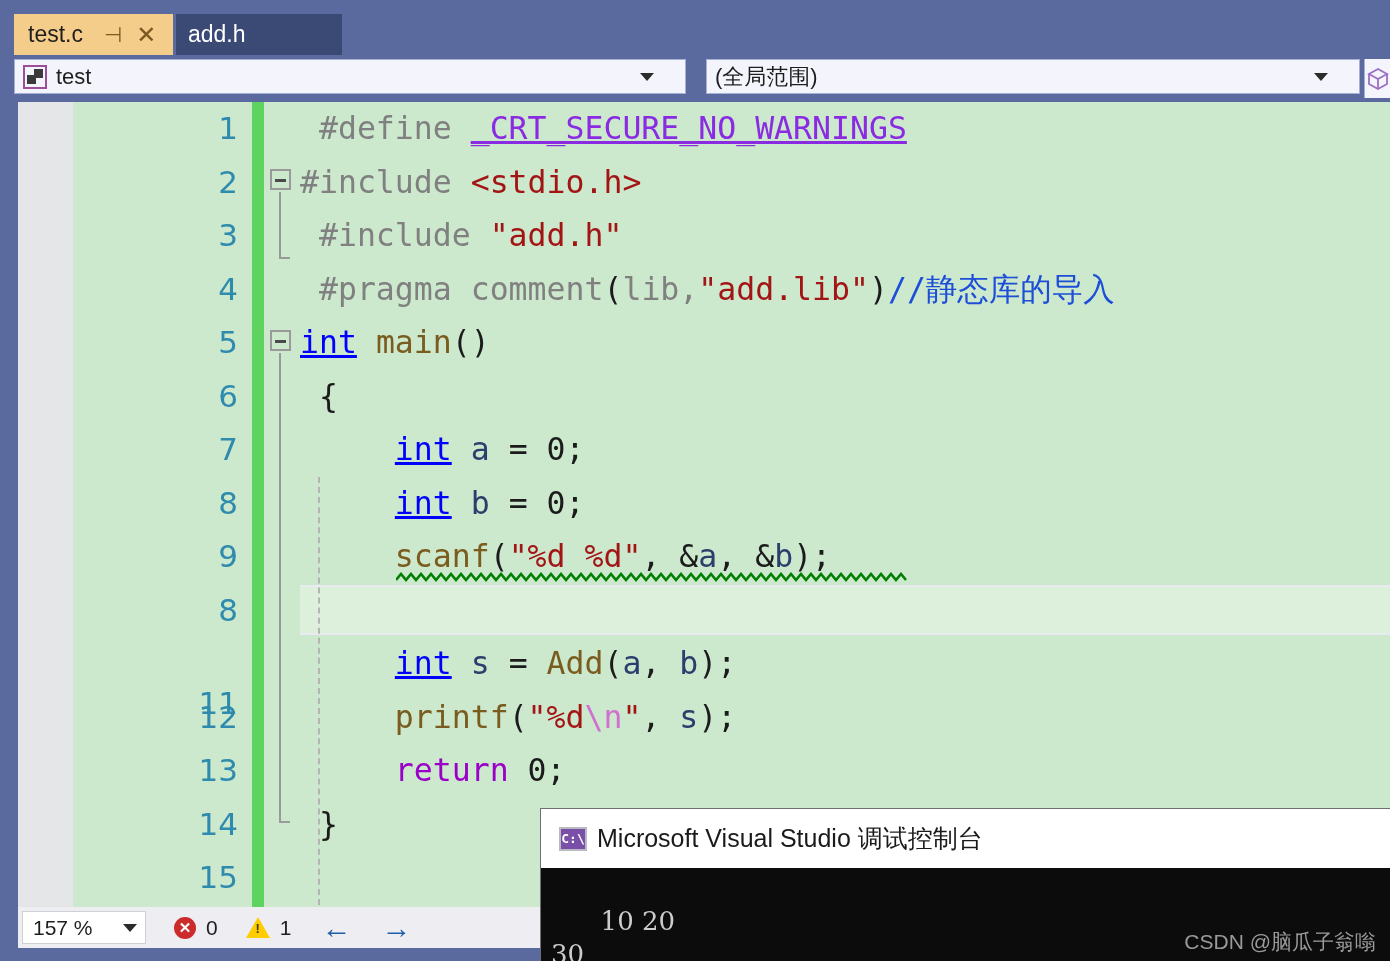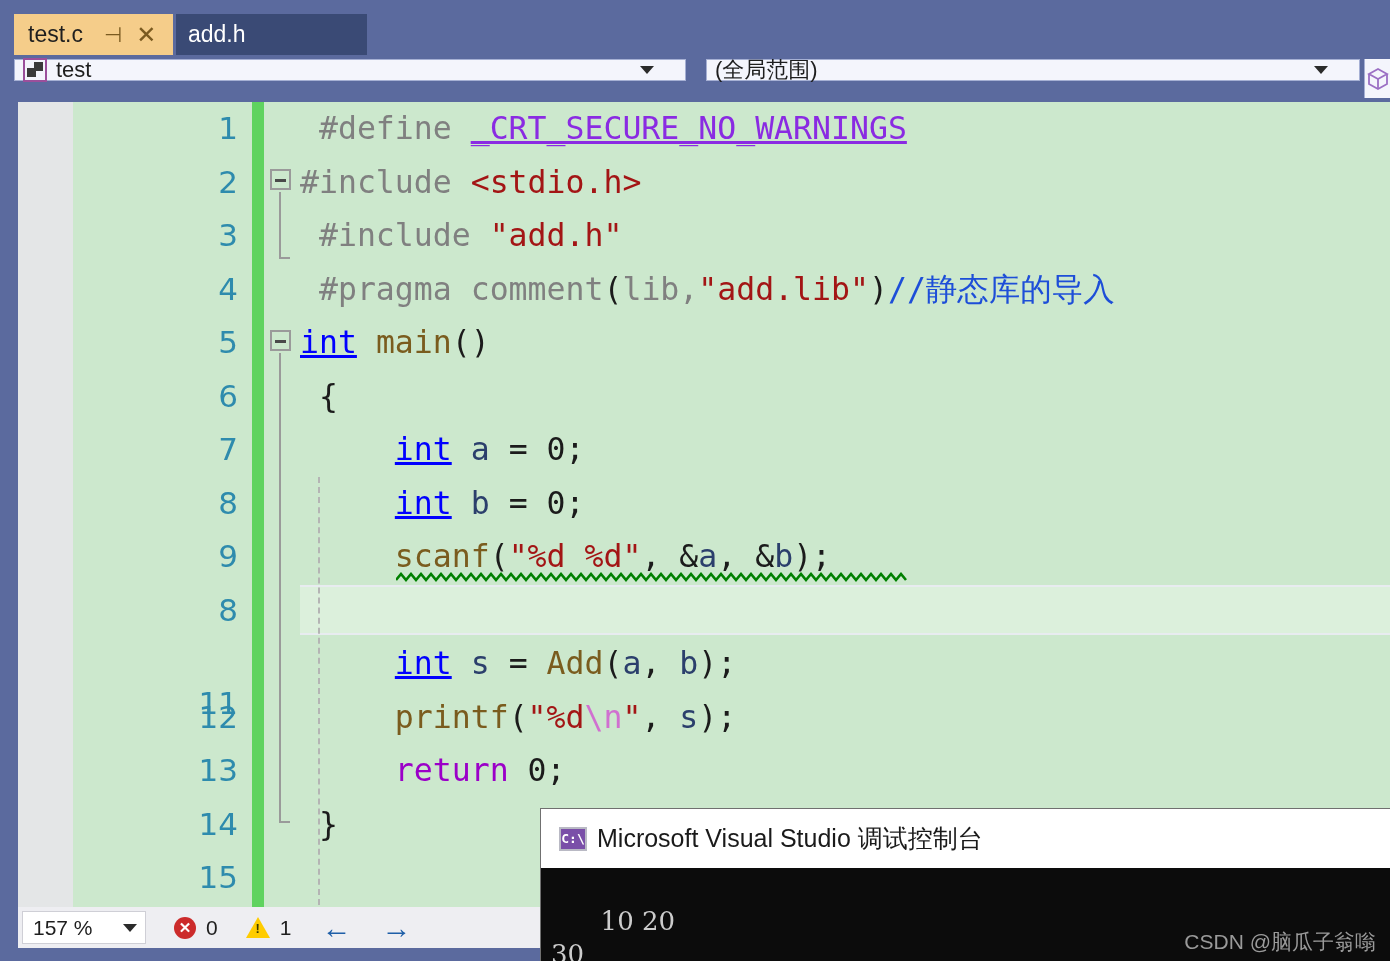--- a/index.html
+++ b/index.html
@@ -37,40 +37,40 @@
     background: #f5cd8a;
     color: #1e1e1e;
     padding: 0 10px 0 14px;
   }
   .tab.active .tab-label { padding-right: 14px; }
   .tab.inactive {
     left: 176px;
     background: #3a4a75;
     color: #ffffff;
     padding: 0 14px 0 12px;
-    width: 191px;
+    width: 166px;
   }
   .pin-icon, .close-icon {
     color: #7a5a20;
     font-size: 21px;
     padding: 0 7px;
     line-height: 1;
     display: inline-block;
   }
   .close-icon { font-size: 24px; font-weight: 300; }
 
   
   #navbar {
     position: absolute; left: 0; top: 55px;
     width: 1390px; height: 47px;
     background: #5b6a9e;
   }
   .combo {
     position: absolute; top: 4px;
-    height: 22px;
+    height: 35px;
     background: #f4f5fc;
     border: 1px solid #a6b0d4;
     display: flex; align-items: center;
     font-size: 22px; color: #1e1e1e;
     padding: 0 23px 0 8px;
   }
   #combo-project { left: 14px; width: 672px; }
   #combo-scope   { left: 706px; width: 654px; }
   .combo-text { flex: 1; overflow: hidden; white-space: nowrap; }
   .caret {

